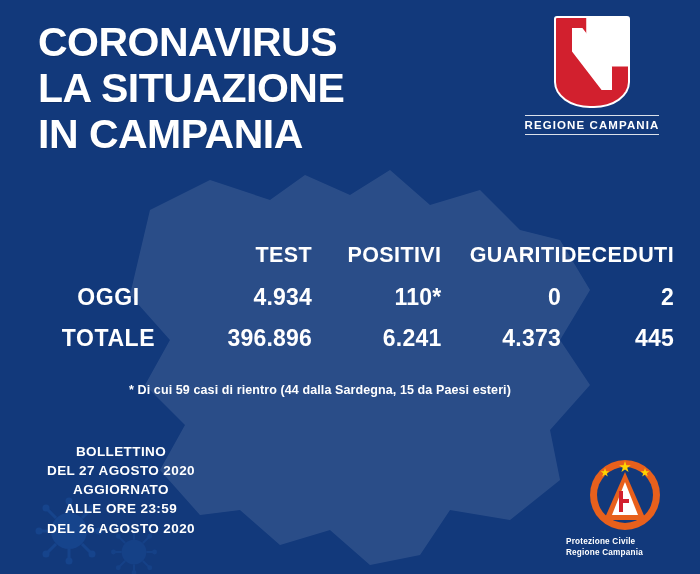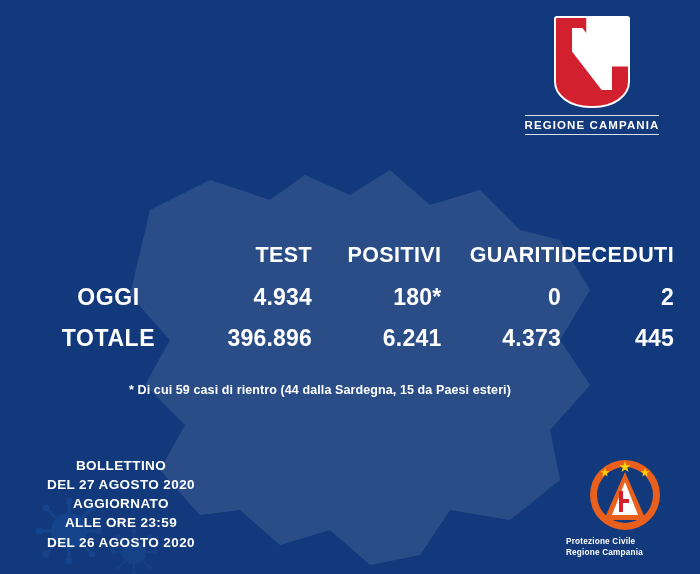--- a/index.html
+++ b/index.html
@@ -151,21 +151,21 @@
     color: #ffffff;
     letter-spacing: 0.1px;
     padding-left: 40px;
     box-sizing: border-box;
   }
 
   
   .bollettino {
     position: absolute;
     left: 26px;
-    top: 456px;
+    top: 442px;
     width: 190px;
     text-align: center;
     font-size: 13.5px;
     font-weight: bold;
     line-height: 1.42;
     letter-spacing: 0.4px;
     color: #ffffff;
   }
 
   
@@ -270,20 +270,25 @@
         <circle cx="5" cy="35" r="3.5"></circle>
           <circle cx="65" cy="35" r="3.5"></circle>
         <circle cx="12" cy="12" r="3.5"></circle>
           <circle cx="58" cy="58" r="3.5"></circle>
         <circle cx="58" cy="12" r="3.5"></circle>
           <circle cx="12" cy="58" r="3.5"></circle>
       </g>
     </svg>
   </div>
 
+  <div class="title">
+    <div>CORONAVIRUS</div>
+    <div>LA SITUAZIONE</div>
+    <div>IN CAMPANIA</div>
+  </div>
 
   <div class="region-logo">
     <div class="region-crest">
       <div class="crest-red"></div>
       <div class="crest-n"></div>
     </div>
     <div class="region-name">REGIONE CAMPANIA</div>
   </div>
 
   <div class="table">
@@ -301,21 +306,21 @@
           <th>TEST</th>
           <th>POSITIVI</th>
           <th>GUARITI</th>
           <th>DECEDUTI</th>
         </tr>
       </thead>
       <tbody>
         <tr>
           <td class="rowlabel">OGGI</td>
           <td>4.934</td>
-          <td>180*</td>
+          <td>110*</td>
           <td>0</td>
           <td>2</td>
         </tr>
         <tr>
           <td class="rowlabel">TOTALE</td>
           <td>396.896</td>
           <td>6.241</td>
           <td>4.373</td>
           <td>445</td>
         </tr>

